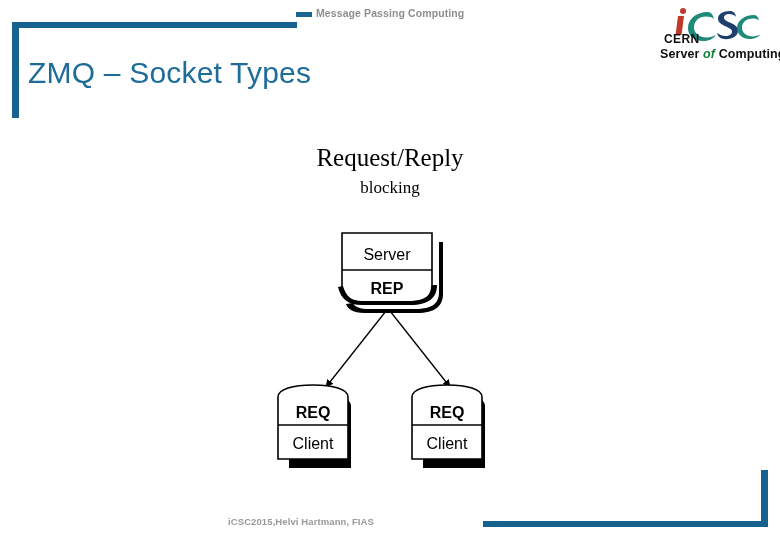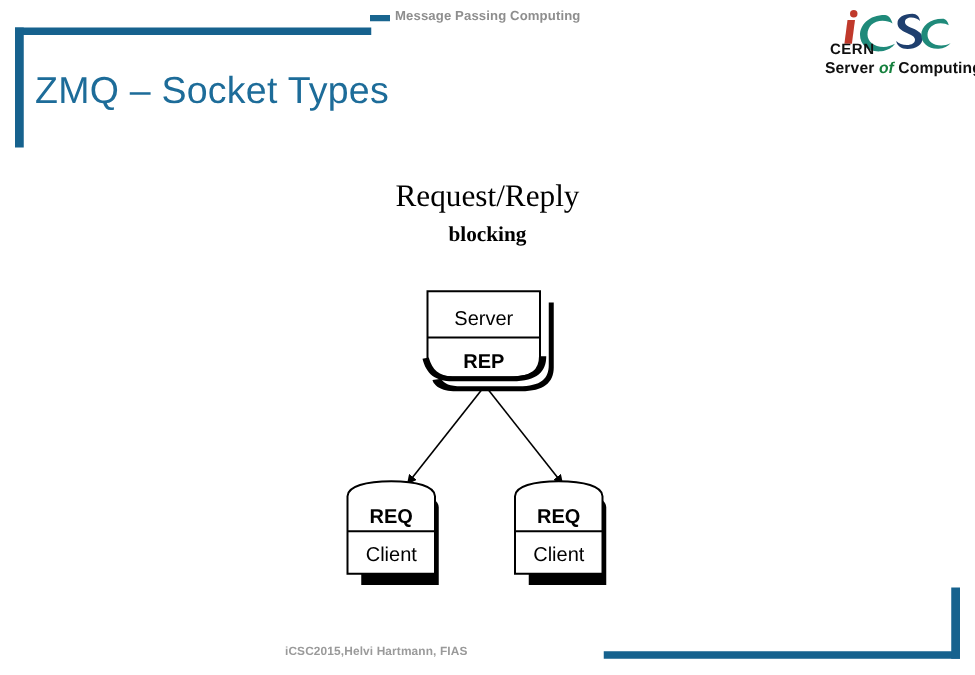--- a/index.html
+++ b/index.html
@@ -125,21 +125,21 @@
     color: #000000;
   }
   .pattern-mode {
     position: absolute;
     left: 0;
     top: 178px;
     width: 780px;
     text-align: center;
     font-family: "Liberation Serif", serif;
     font-size: 17px;
-    font-weight: bold;
+    font-weight: normal;
     color: #000000;
   }
 
   
   .diagram {
     position: absolute;
     left: 250px;
     top: 215px;
     width: 290px;
     height: 280px;

